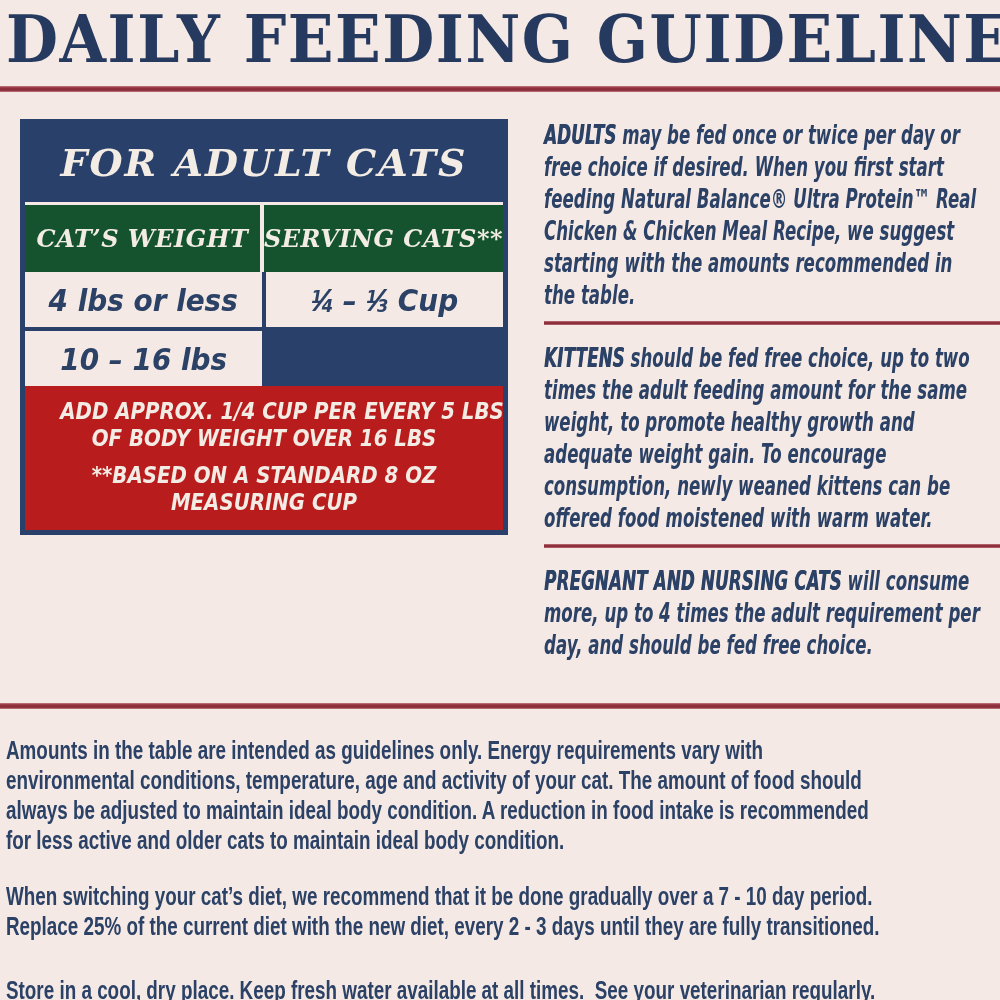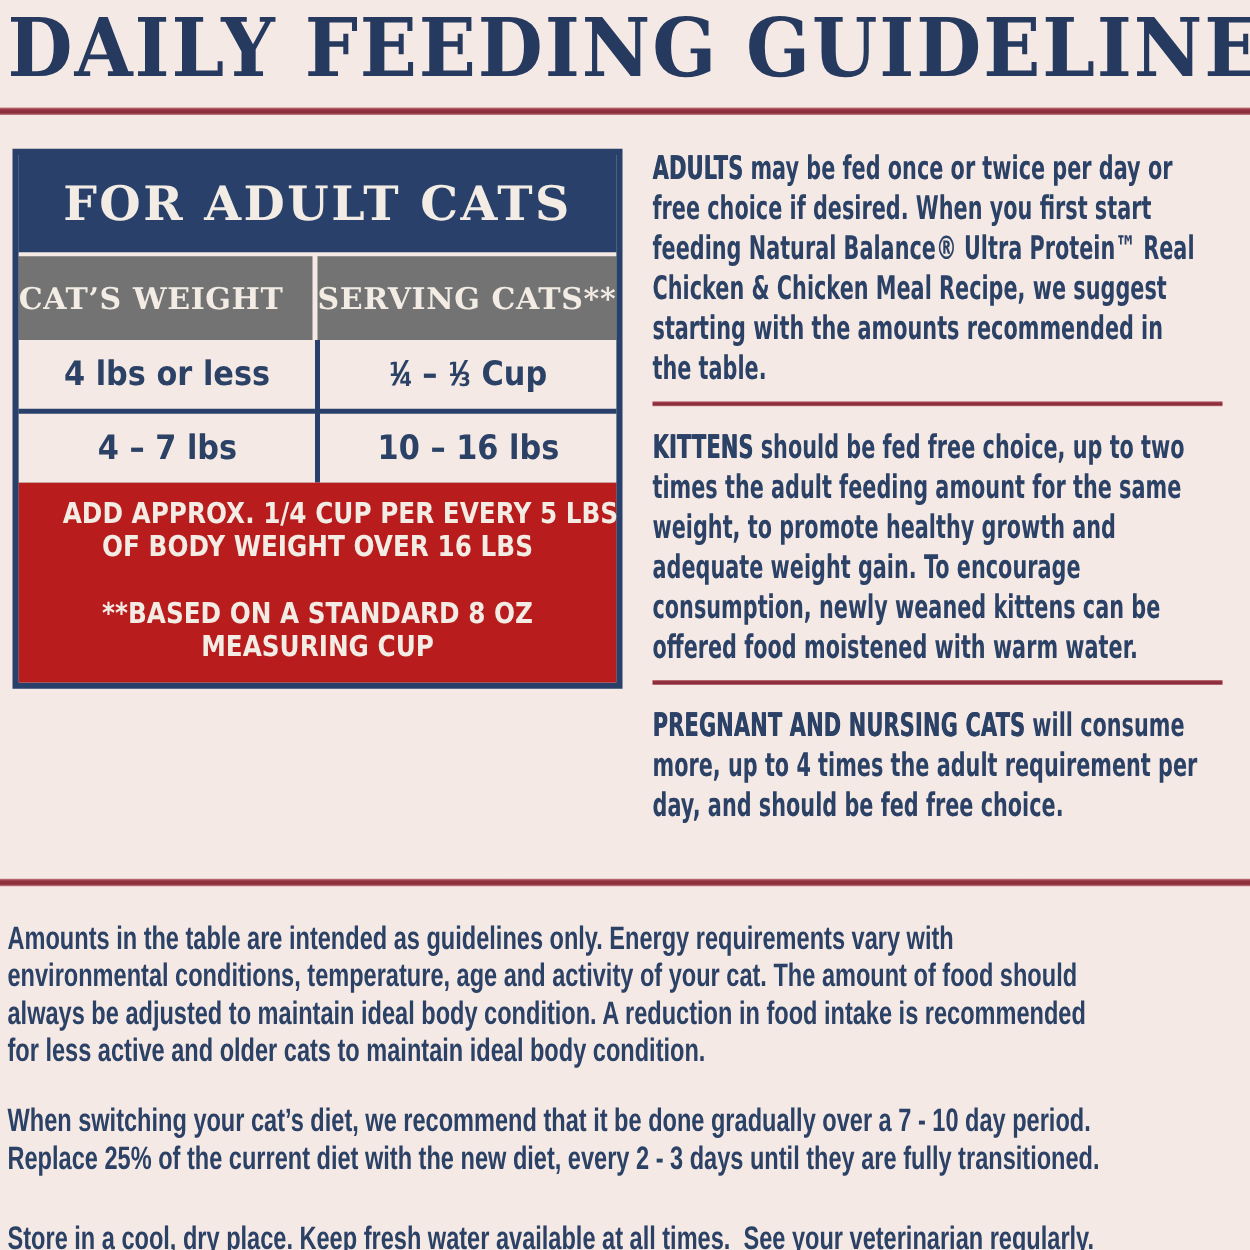--- a/index.html
+++ b/index.html
@@ -26,58 +26,58 @@
     transform-origin: left top;
   }
   
   .rule {
     background: linear-gradient(180deg, #c87f85 0%, #93313f 30%, #882d3b 72%, #c87f85 100%);
   }
   .rule-top  { height: 6px; margin-top: 18px; }
   .rule-mid  { height: 6px; margin-top: 42px; }
   .rule-col  { height: 4px; width: 456px; margin: 10px 0 17px 0; }
   
-  .main { display: flex; gap: 24px; padding: 27px 10px 0 10px; align-items: flex-start; }
+  .main { display: flex; gap: 36px; padding: 27px 10px 0 20px; align-items: flex-start; font-style: italic; }
   
   .ftable { width: 488px; flex: 0 0 488px; border: 5px solid #28406a; background: #f4e9e4; }
   .t-title {
     height: 78px; line-height: 78px;
     background: #28406a; color: #f2ece4;
     text-align: center;
     font-family: "DejaVu Serif", serif; font-weight: 700;
     font-size: 38px; letter-spacing: 2px;
     white-space: nowrap;
   }
   .t-sep { height: 3px; background: #f4e9e4; }
   .t-head { display: flex; gap: 4px; }
   .t-hcell {
     flex: 1; height: 67px; line-height: 67px;
-    background: #737373; color: #f2ece4;
-    text-align: left;
+    background: #14532d; color: #f2ece4;
+    text-align: center;
     font-family: "DejaVu Serif", serif; font-weight: 700;
     font-size: 24px; letter-spacing: 0.5px;
     white-space: nowrap;
   }
   .t-body { display: grid; grid-template-columns: 1fr 1fr; gap: 4px; background: #28406a; }
   .t-cell {
     height: 55px; background: #f4e9e4;
     display: flex; align-items: center; justify-content: center;
-    font-weight: 700; font-size: 27px; color: #2b4166;
+    font-weight: 700; font-size: 31px; color: #2b4166;
   }
   .cellx { display: inline-block; white-space: nowrap; transform: scaleX(0.9); }
   .frac sup { font-size: 0.58em; vertical-align: 0.45em; }
   .frac sub { font-size: 0.58em; vertical-align: -0.06em; }
   .fslash   { margin: 0 -3px; }
   .t-foot {
     background: #b91c1c; color: #f2ece4;
     text-align: center;
     padding: 12px 2px 14px 2px;
     font-weight: 700; font-size: 23px; line-height: 27px;
   }
-  .t-note + .t-note { margin-top: 26px; }
+  .t-note + .t-note { margin-top: 10px; }
   .t-note .line { display: block; white-space: nowrap; transform: scaleX(0.86); }
   
   .right-col { flex: 1; min-width: 0; }
   .sect {
     width: 710px;
     margin: 0;
     transform: scaleX(0.64);
     transform-origin: left top;
     font-weight: 700; font-size: 26px; line-height: 32px;
     white-space: pre-line;
@@ -114,23 +114,20 @@
       <div class="t-head">
         <div class="t-hcell">CAT’S WEIGHT</div>
         <div class="t-hcell">SERVING CATS**</div>
       </div>
       <div class="t-body">
         <div class="t-cell">
             <span class="cellx">4 lbs or less</span>
           </div>
         <div class="t-cell">
             <span class="cellx"><span class="frac"><sup>1</sup><span class="fslash">⁄</span><sub>4</sub></span> – <span class="frac"><sup>1</sup><span class="fslash">⁄</span><sub>3</sub></span> Cup</span>
-          </div>
-        <div class="t-cell">
-            <span class="cellx">4 – 7 lbs</span>
           </div>
         <div class="t-cell">
             <span class="cellx">10 – 16 lbs</span>
           </div>
       </div>
       <div class="t-foot">
         <div class="t-note">
           <span class="line">ADD APPROX. 1/4 CUP PER EVERY 5 LBS</span>
           <span class="line">OF BODY WEIGHT OVER 16 LBS</span>
         </div>

